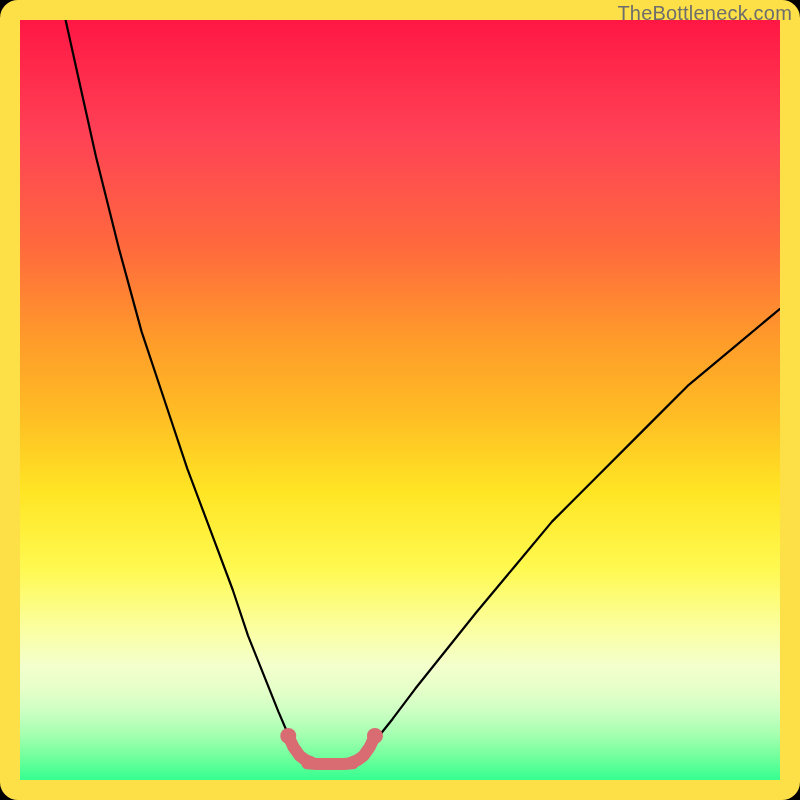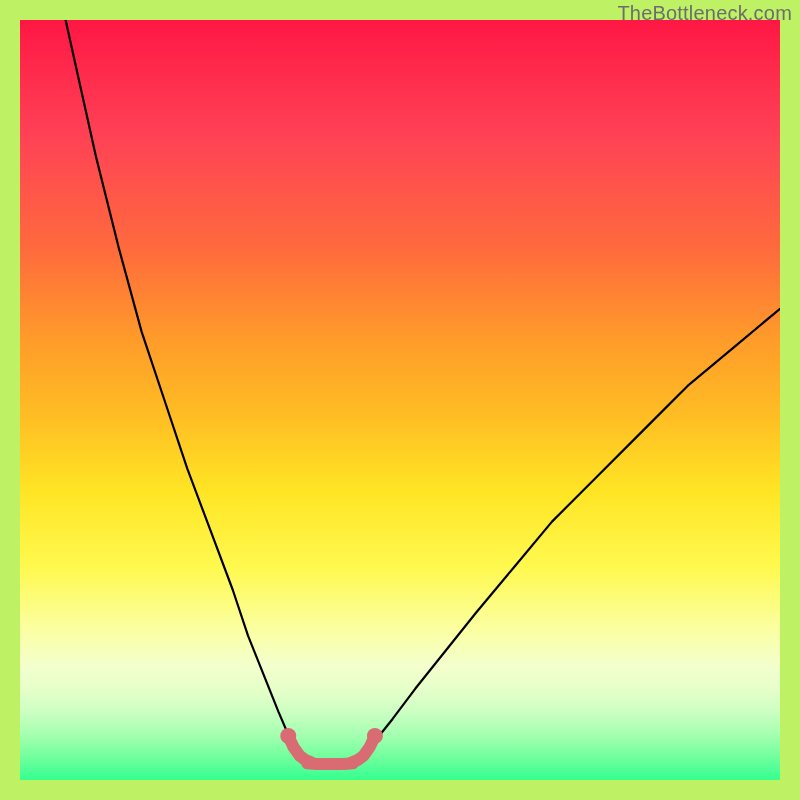--- a/index.html
+++ b/index.html
@@ -8,21 +8,22 @@
     width: 800px;
     height: 800px;
     background: #000;
     overflow: hidden;
     font-family: Arial, Helvetica, sans-serif;
   }
   .frame {
     position: relative;
     width: 800px;
     height: 800px;
-    background: #bef264;
+    background: #fde047;
+    border-radius: 18px;
   }
   .plot-area {
     position: absolute;
     left: 20px;
     top: 20px;
     width: 760px;
     height: 760px;
     background: linear-gradient(
       to bottom,
       #ff1744 0%,

